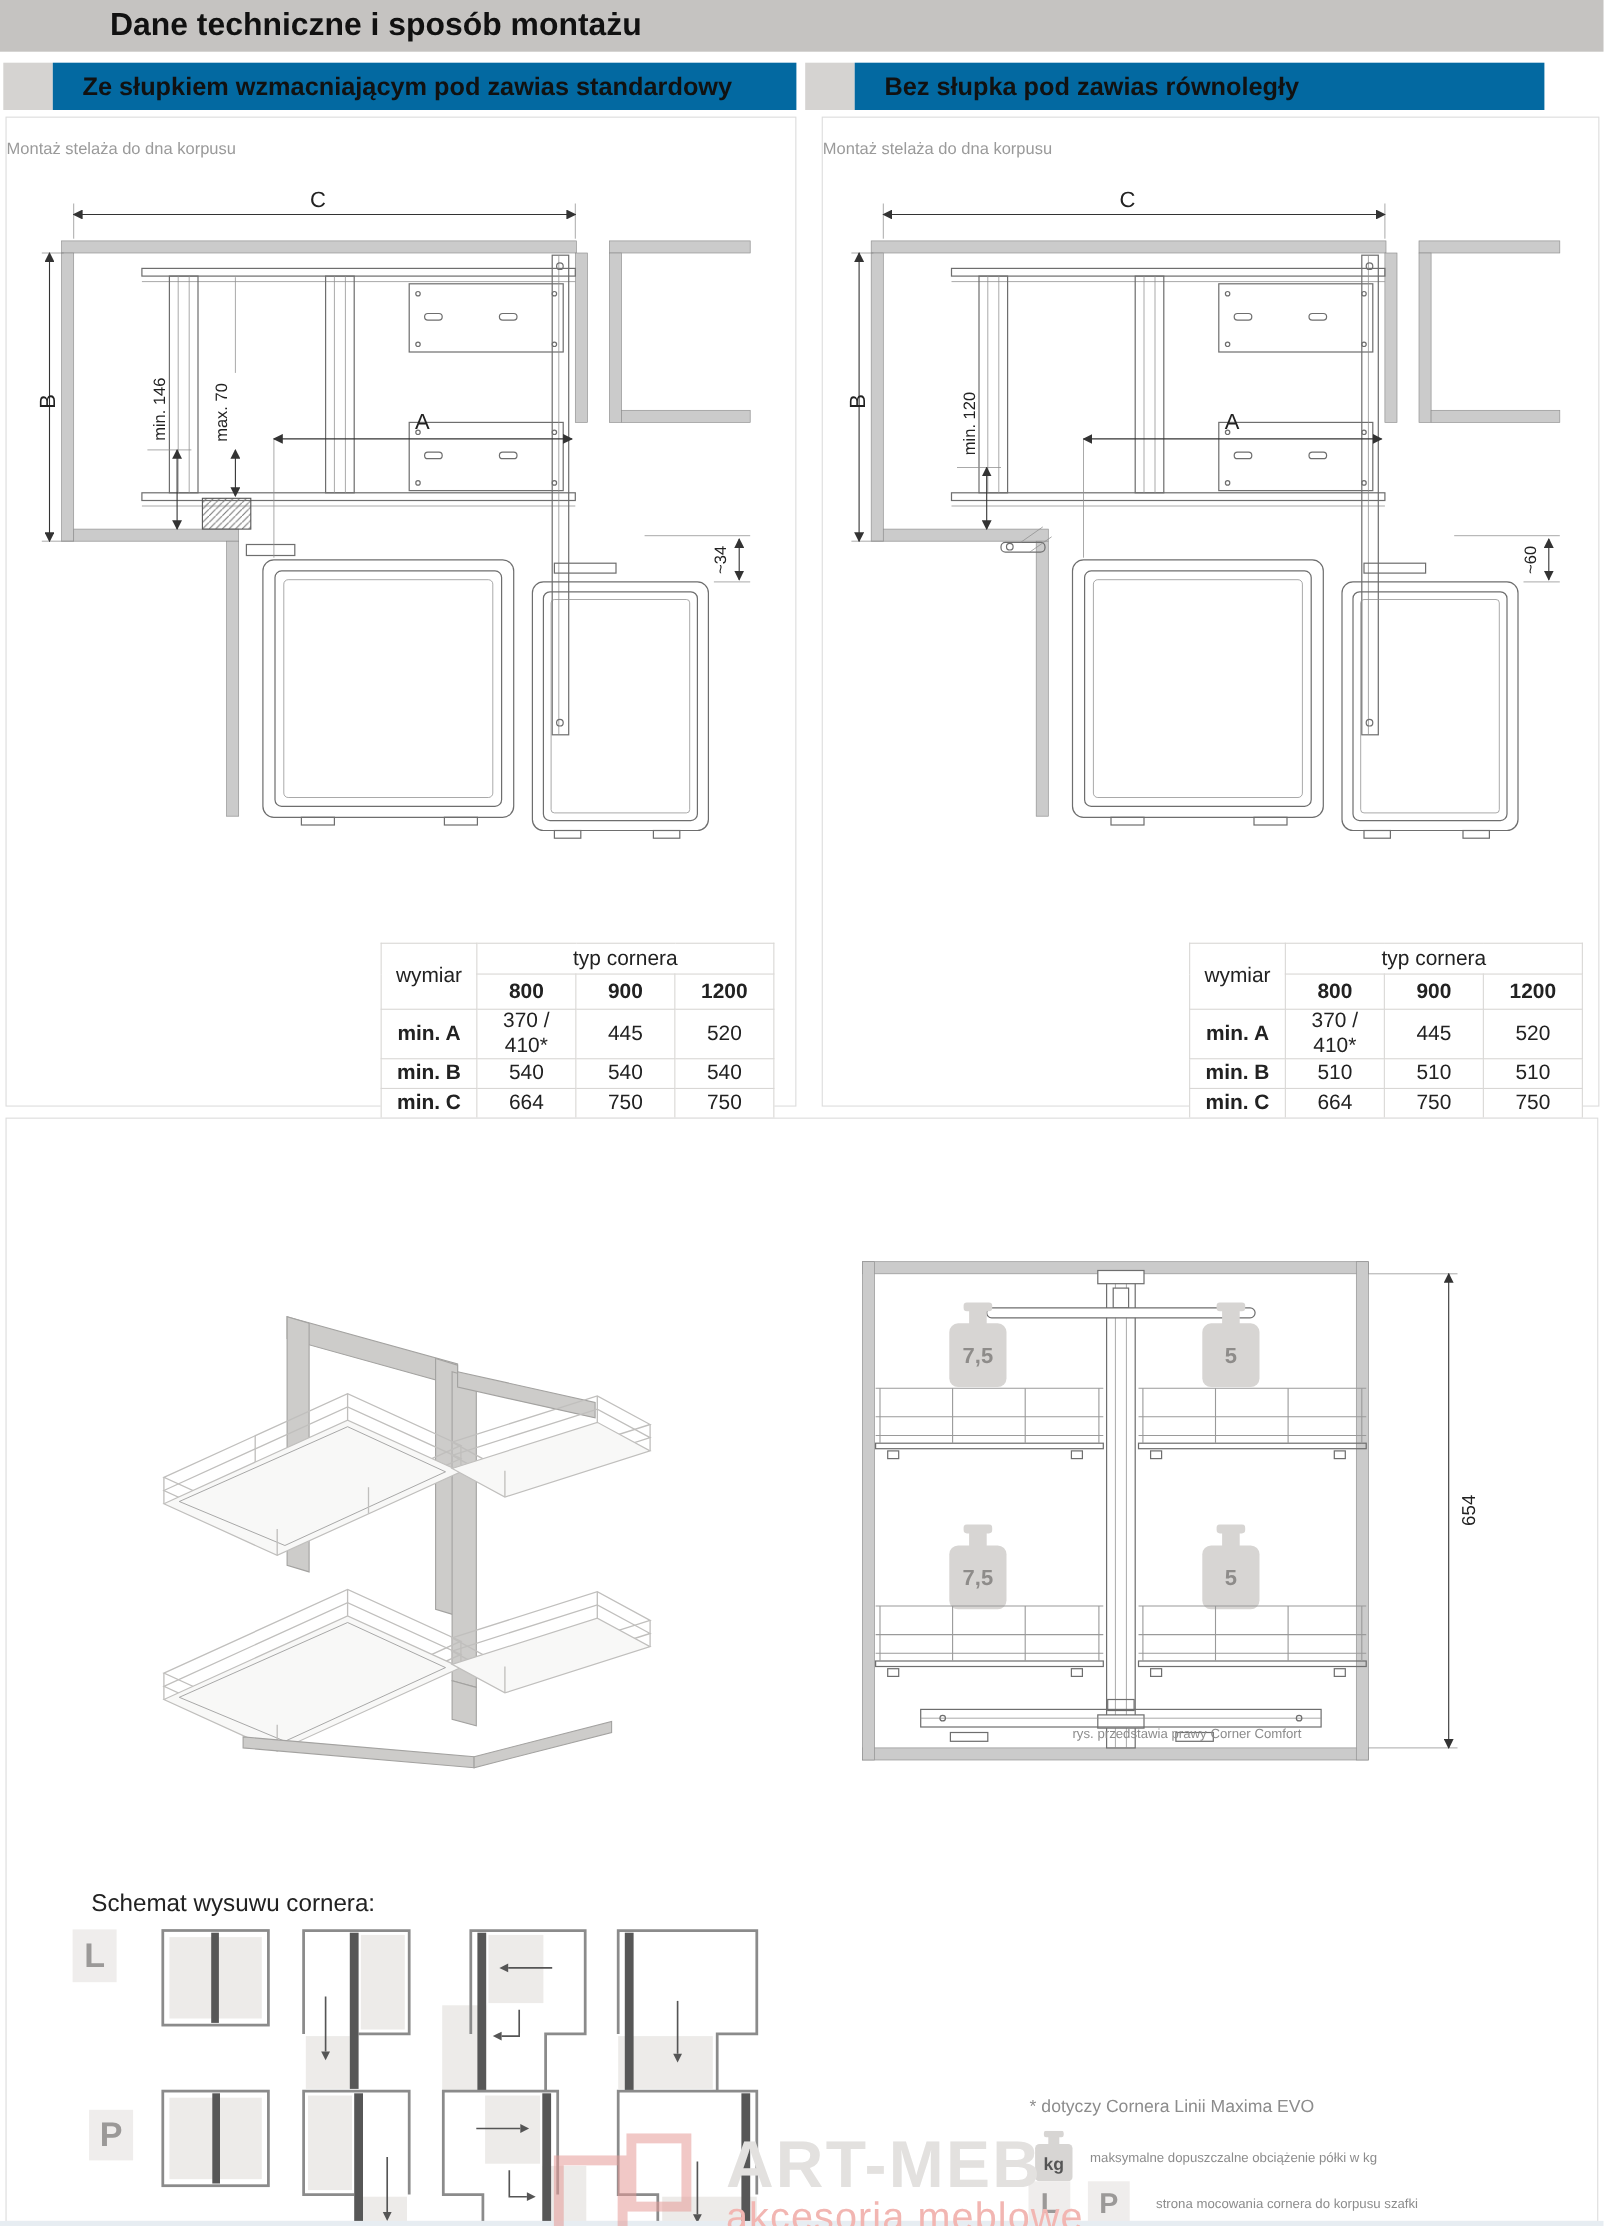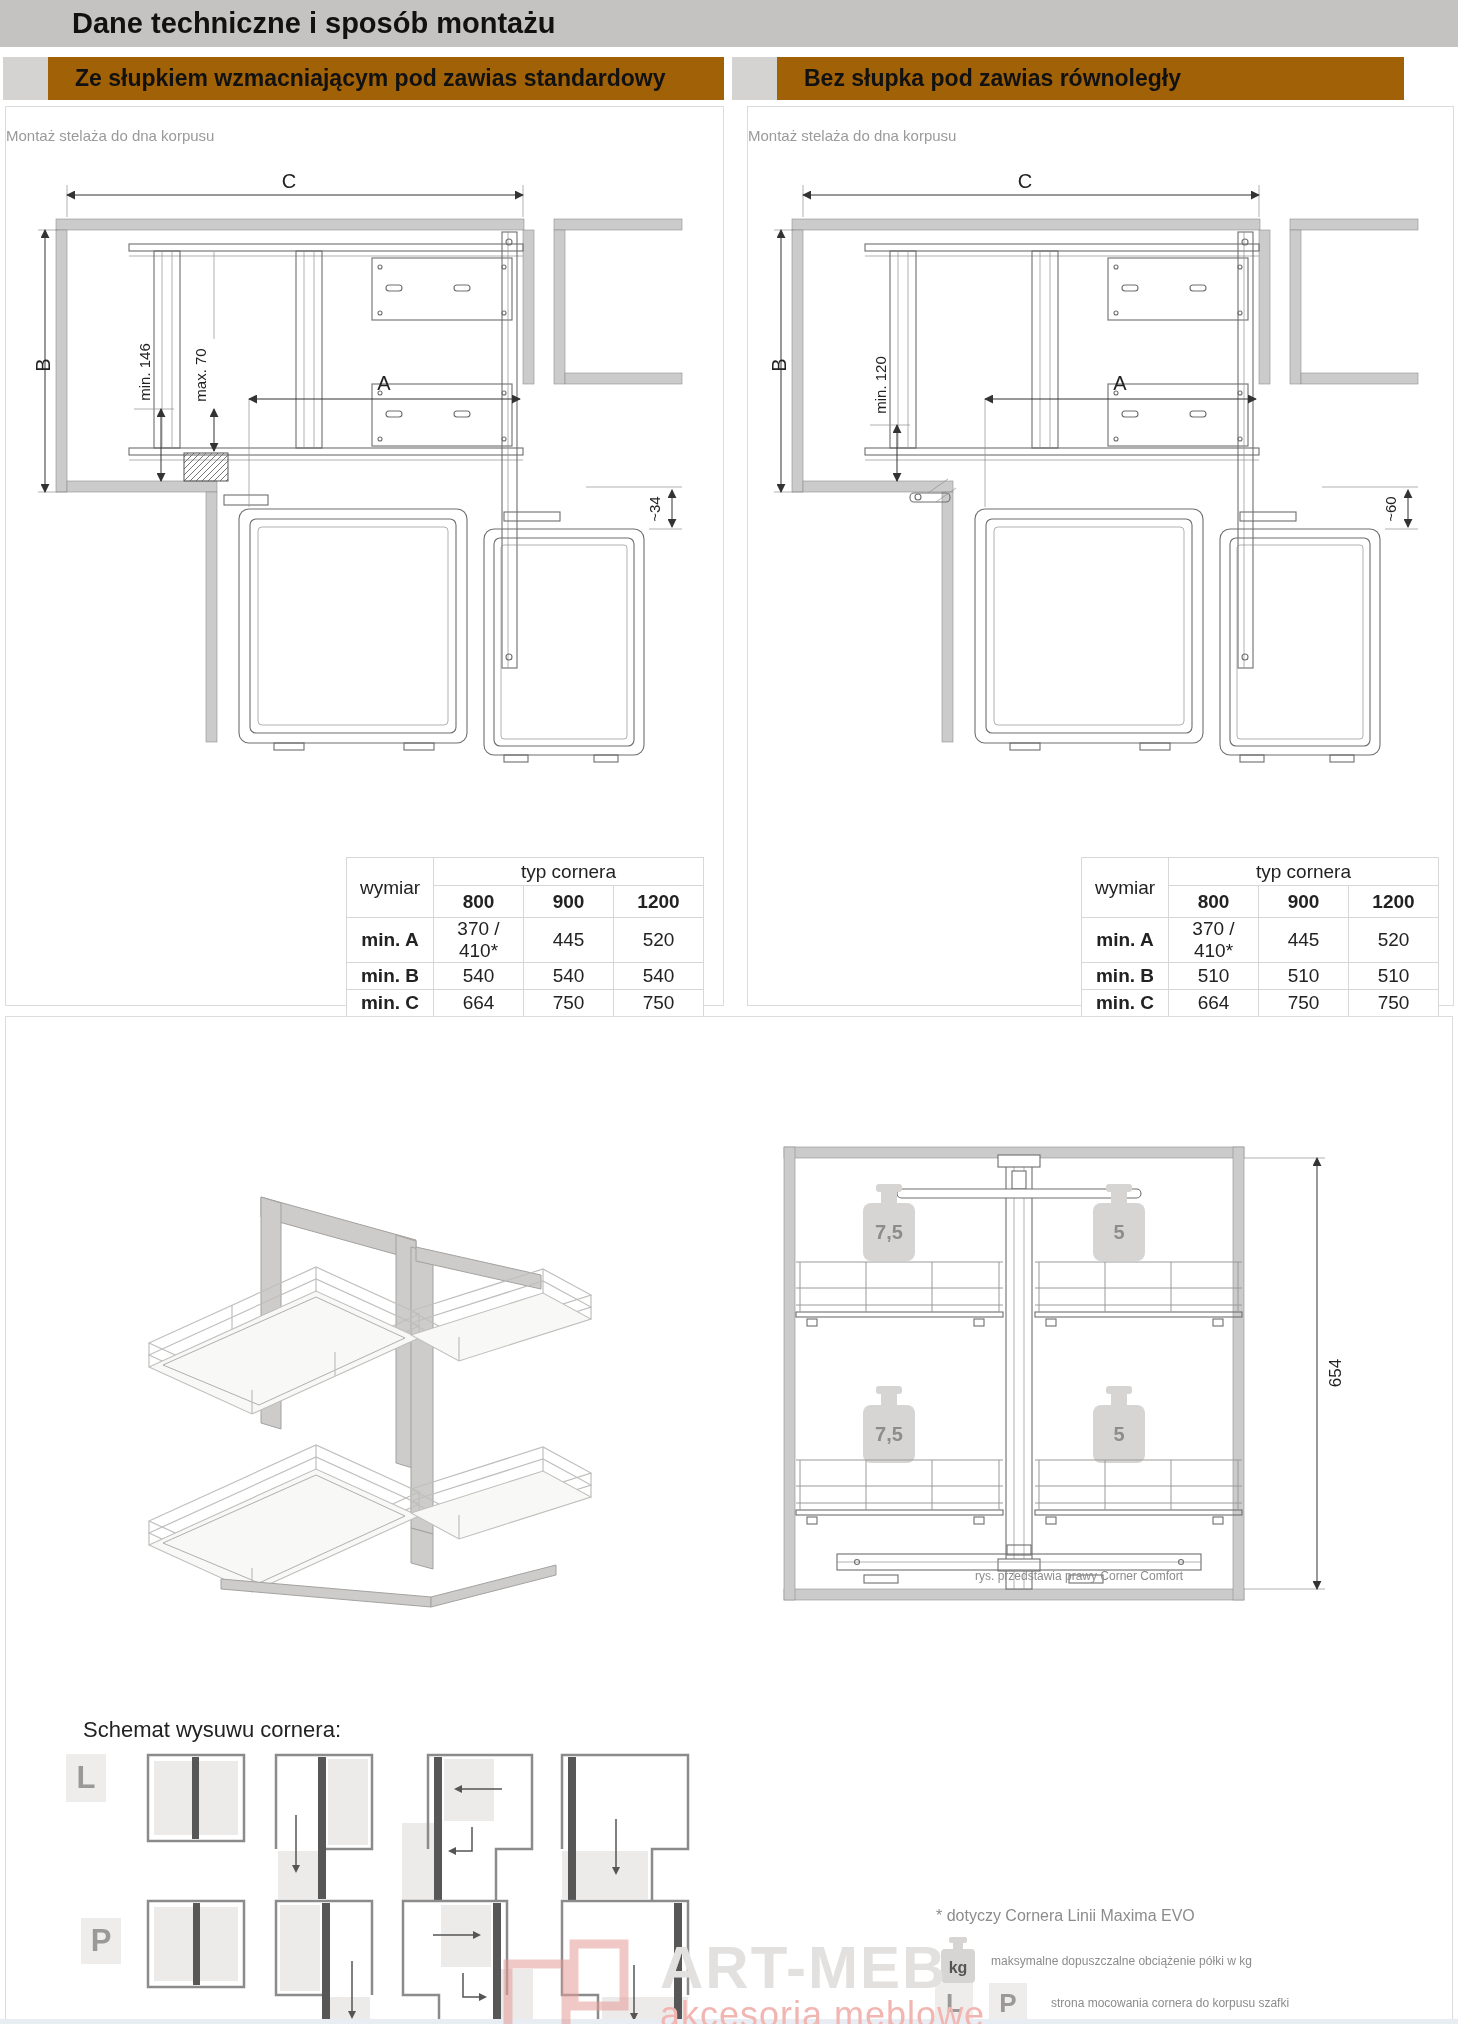--- a/index.html
+++ b/index.html
@@ -1,23 +1,23 @@
 <!DOCTYPE html>
 <html><head>
 <meta charset="utf-8">
 <style>
   html,body{margin:0;padding:0;background:#fff}
   .page{position:relative;width:1458px;height:2024px;background:#fff;font-family:"Liberation Sans",sans-serif;overflow:hidden}
 
   .hdr{position:absolute;left:0;top:0;width:100%;height:47px;background:#c5c3c1;display:flex;align-items:center}
-  .hdr span{font-size:29px;font-weight:bold;color:#111;padding-left:72px}
+  .hdr span{font-size:29px;font-weight:bold;color:#111;padding-left:100px}
 
   .sec{position:absolute;top:57px;height:43px;display:flex}
   .sec .sq{width:45px;height:43px;background:#d5d3d1;flex:none}
-  .sec .bar{flex:1;background:#a16207;display:flex;align-items:center}
+  .sec .bar{flex:1;background:#0369a1;display:flex;align-items:center}
   .sec .bar span{font-size:23px;font-weight:bold;color:#111;padding-left:27px;white-space:nowrap}
   .sec.s-left{left:3px;width:721px}
   .sec.s-right{left:732px;width:672px}
 
   .panel{position:absolute;border:1px solid #dcdcdc;background:#fff}
   .panel.pl{left:5px;top:106px;width:717px;height:898px}
   .panel.pr{left:747px;top:106px;width:705px;height:898px}
   .panel.pb{left:5px;top:1016px;width:1446px;height:1002px}
 
   .diag-title{position:absolute;left:0;right:0;top:20px;text-align:left;font-size:15px;color:#9a9a9a}

